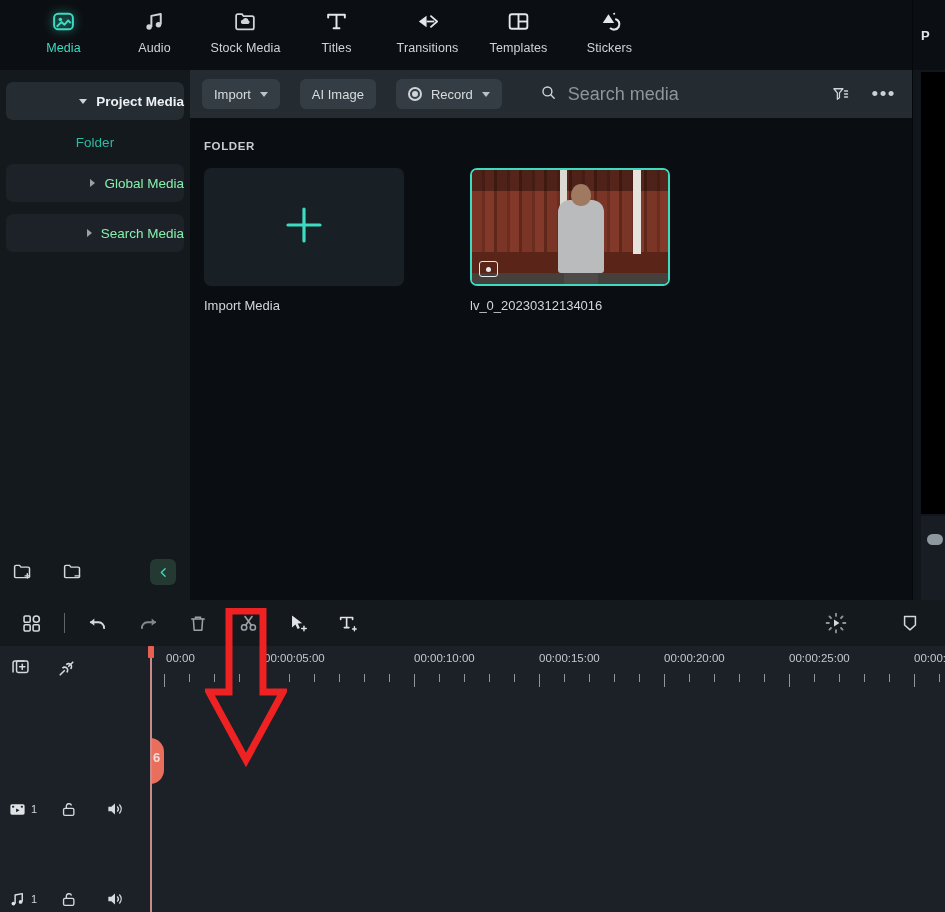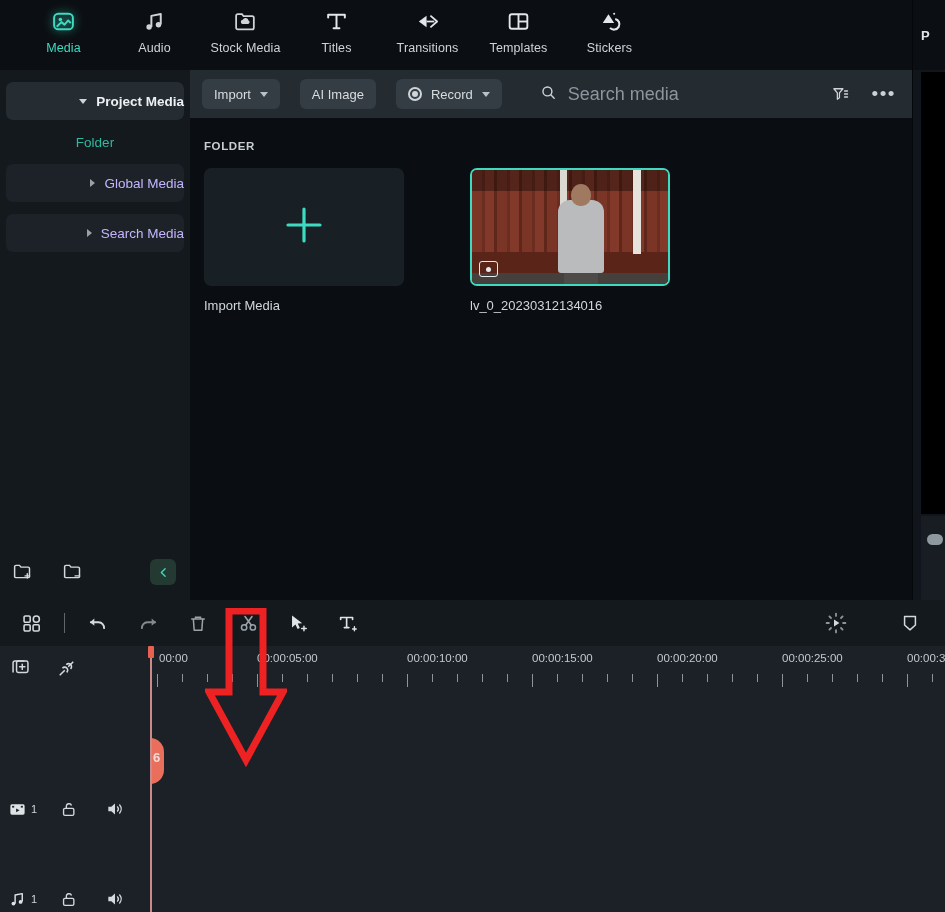--- a/index.html
+++ b/index.html
@@ -51,21 +51,21 @@
     margin: 0 6px 0 6px; height: 38px; border-radius: 7px;
     display: flex; align-items: center; padding-left: 14px; gap: 9px; cursor: pointer; justify-content: flex-end;
   }
   .side-item.sel { background: #252c32; }
   .side-item.plain { background: #1c2228; }
   .caret { width: 0; height: 0; }
   .caret.down { border-left: 4px solid transparent; border-right: 4px solid transparent; border-top: 5px solid #cfd4d8; }
   .caret.right { border-top: 4px solid transparent; border-bottom: 4px solid transparent; border-left: 5px solid #98a1a8; }
   .side-label { font-size: 13.5px; color: #cfd4d8; }
   .side-item.sel .side-label { font-weight: bold; color: #eef1f3; }
-  .side-item.plain .side-label { color: #c4b5fd; }
+  .side-item.plain .side-label { color: #86efac; }
   .side-sub {
     height: 44px; display:flex; align-items:center; justify-content:center;
     font-size: 13.5px; color: #2fb99f; cursor: pointer;
   }
   .side-gap-12 { height: 12px; }
 
   .side-bottom {
     position: absolute; left: 0; bottom: 0; width: 190px; height: 58px;
     display: flex; align-items: center; padding-left: 8px; gap: 22px;
   }
@@ -143,21 +143,21 @@
 
   
   .timeline { position: absolute; left: 0; top: 600px; width: 945px; height: 312px; background: #14191e; }
   .tl-toolbar { height: 46px; display:flex; align-items:center; padding-left: 6px; gap: 0; }
   .tt { width: 50px; height: 46px; display:flex; align-items:center; justify-content:center; cursor:pointer; }
   .tt-sep { width: 1px; height: 20px; background: #5e666c; margin: 0 8px; }
   .tt-right { margin-left: auto; display:flex; align-items:center; padding-right: 10px; gap: 24px; }
 
   .tl-body { position:absolute; top:46px; left:0; right:0; bottom:0; background:#1b2127; }
   .tl-tools2 { position:absolute; left:0; top:0; width:150px; height:44px; display:flex; align-items:center; padding-left:6px; gap:18px; }
-  .tl-ruler { position:absolute; left:157px; right:0; top:0; height:44px;text-decoration:underline; }
+  .tl-ruler { position:absolute; left:164px; right:0; top:0; height:44px;text-decoration:underline; }
   .ruler-label { position:absolute; top:6px; font-size: 11.5px; color: #c3c9ce; white-space:nowrap; }
   .tick { position:absolute; top:28px; width:1px; background:#8d949a; }
   .tick.maj { height: 13px; }
   .tick.min { height: 8px; }
 
   .track-head { position:absolute; left:0; width:150px; display:flex; align-items:center; padding-left:8px; gap:18px; }
   .th-ico { display:flex; align-items:center; gap:4px; cursor:pointer; }
   .th-num { font-size: 11px; color:#cfd4d8; }
 
   .playhead { position:absolute; left:150px; top:0; bottom:0; width:2px; background:#c98a8a; z-index: 30; }

